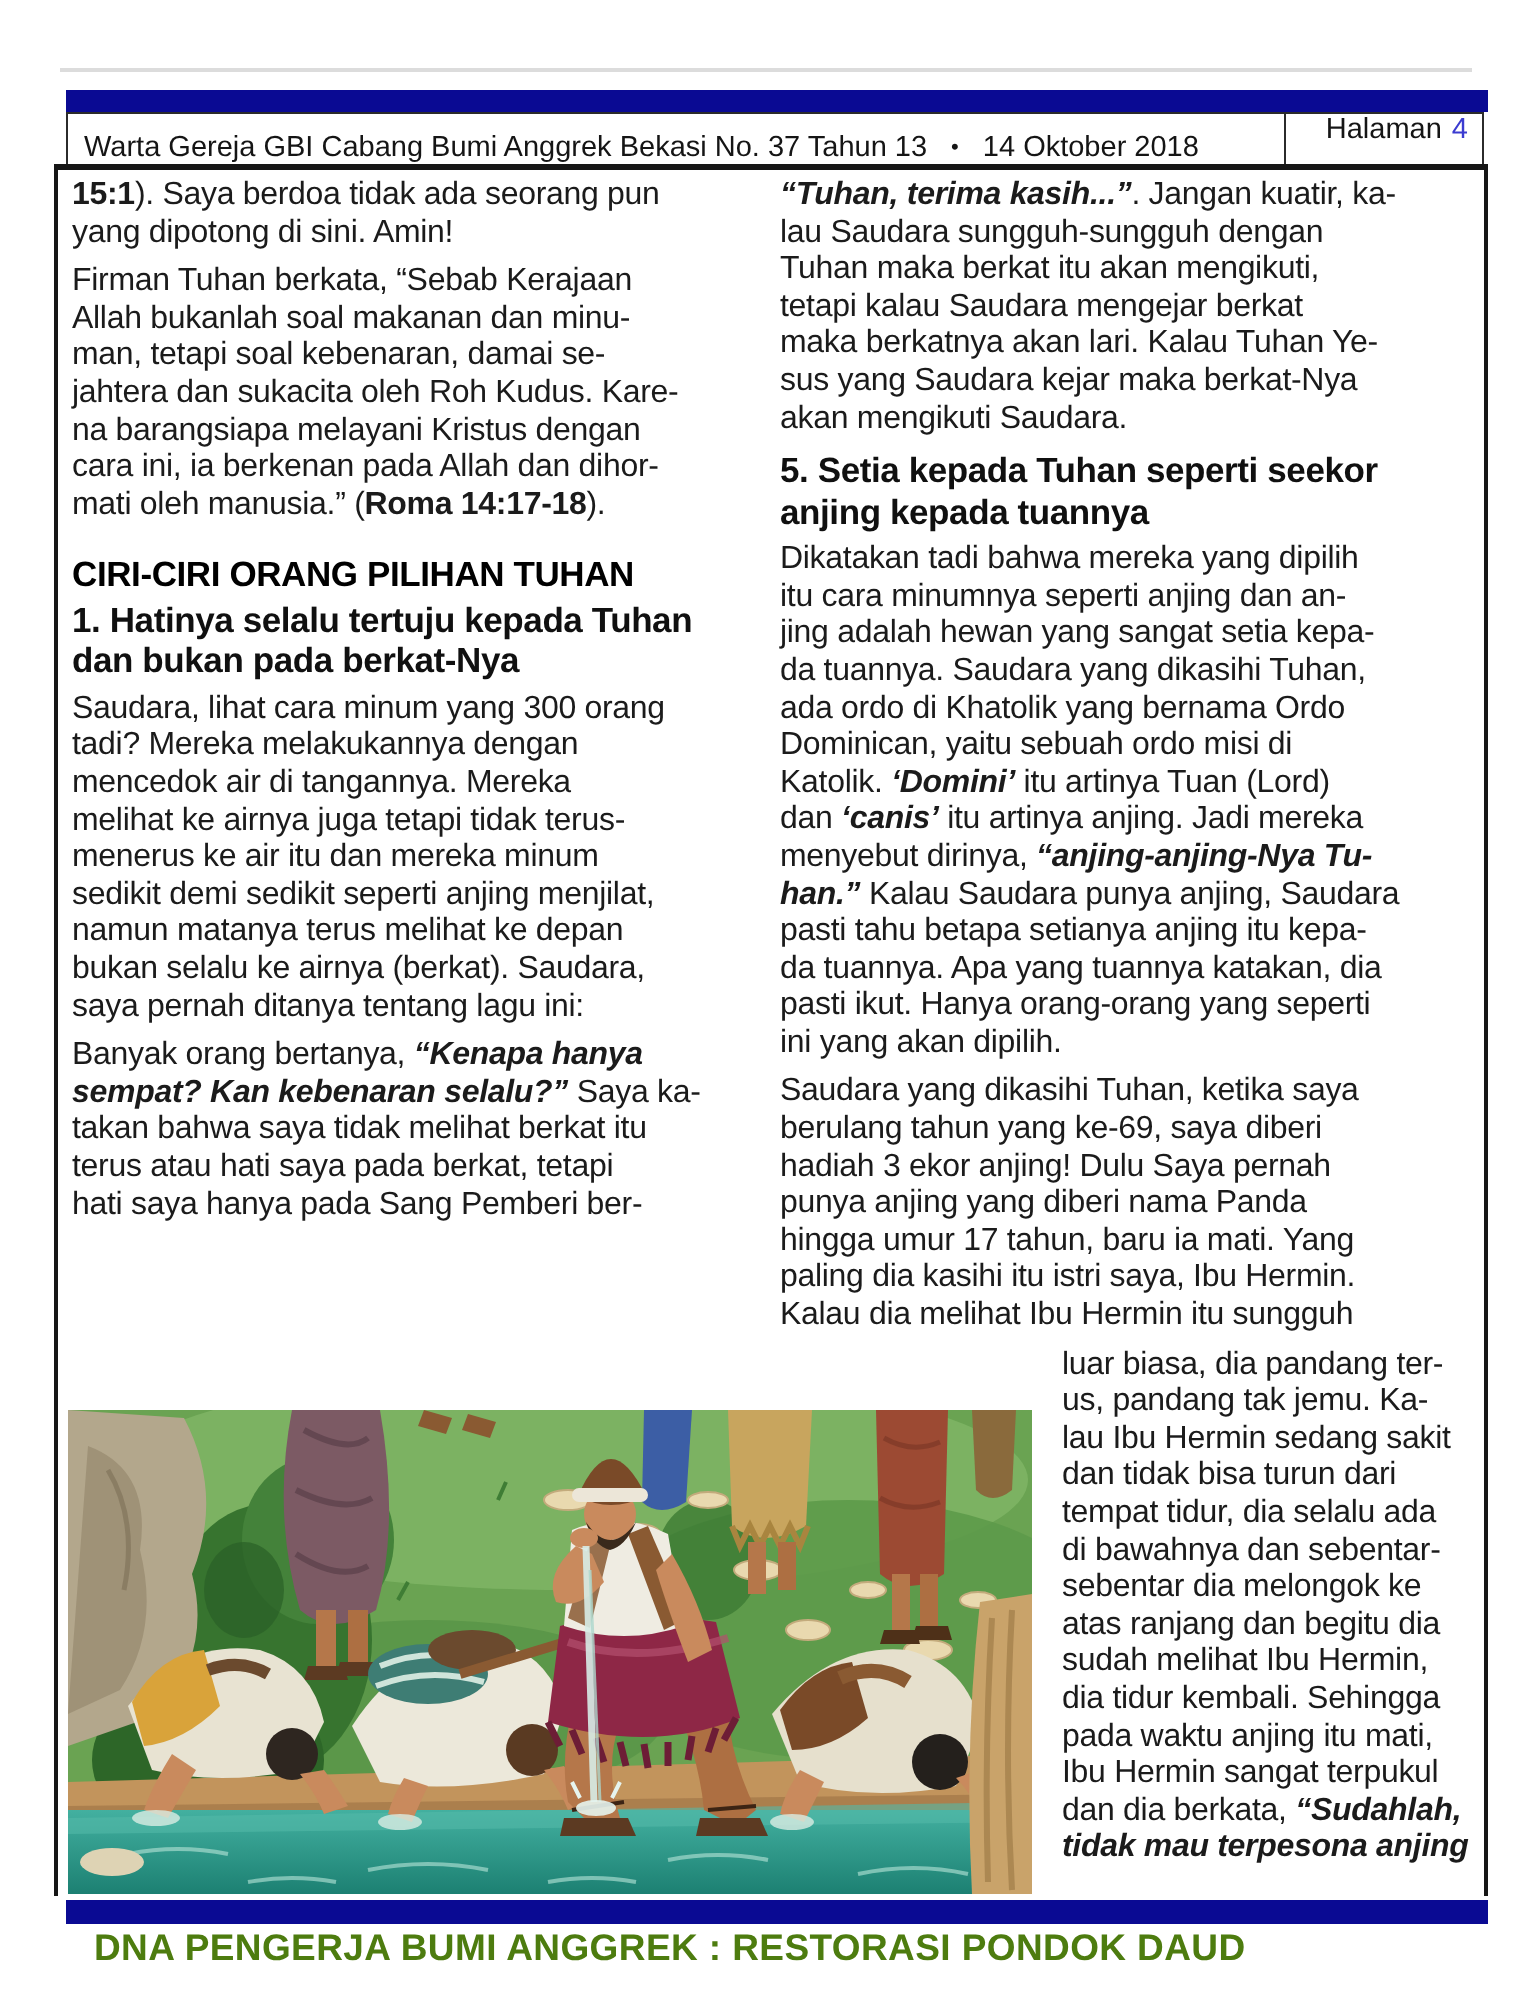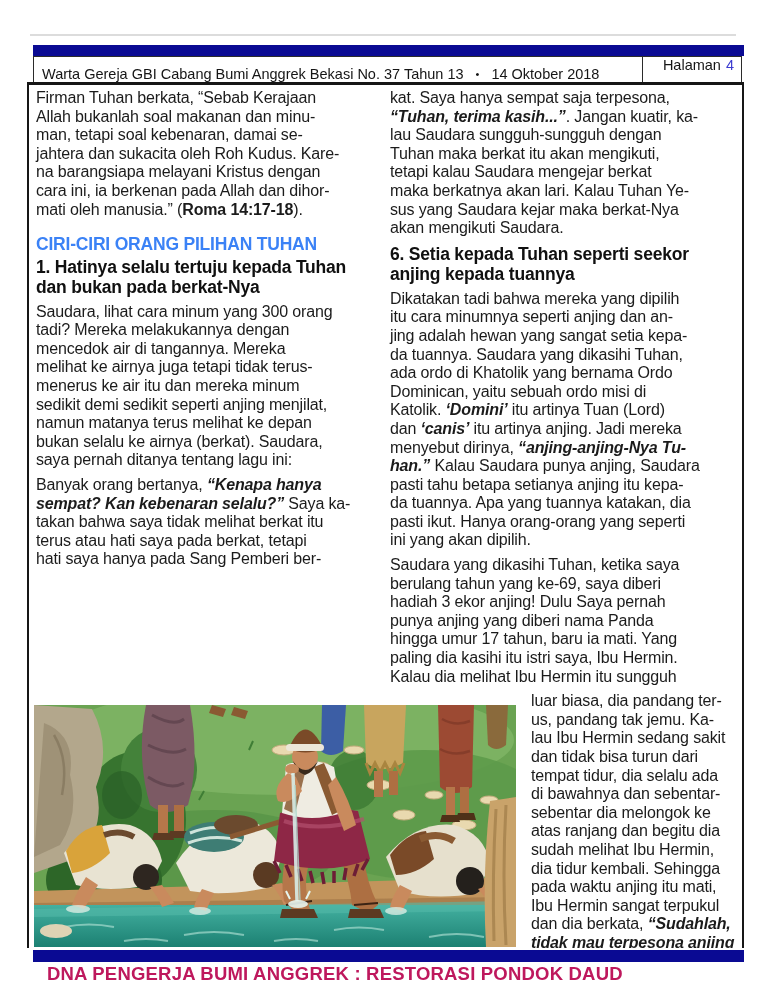--- a/index.html
+++ b/index.html
@@ -23,33 +23,33 @@
   .page-num { color:#3b3bd0; }
   .content {
     position:absolute; left:27px; top:82px; width:717px; height:866px; box-sizing:border-box;
     border-top:3px solid #161616; border-left:2px solid #161616; border-right:2px solid #161616;
     background:#fff; overflow:hidden;
   }
   .col { position:absolute; top:4px; color:#1b1b1b; }
   .col-left  { left:7px;   width:347px; }
   .col-right { left:361px; width:352px; }
   .col p { margin:0 0 6px 0; font-size:16px; line-height:18.6px; white-space:pre-line; letter-spacing:-0.15px; }
-  .col h2 { margin:15px 0 2px 0; font-size:17.5px; line-height:20.5px; color:#3b82f6; white-space:pre-line; letter-spacing:-0.2px; }
+  .col h2 { margin:15px 0 2px 0; font-size:17.5px; line-height:20.5px; color:#000000; white-space:pre-line; letter-spacing:-0.2px; }
   .col h3 { margin:0 0 5px 0;  font-size:17.5px; line-height:20.5px; color:#101010; white-space:pre-line; letter-spacing:-0.2px; }
   .b  { font-weight:bold; }
   .bi { font-weight:bold; font-style:italic; }
   .wrap-block { margin-left:141px !important; width:211px; }
   .illustration {
     position:absolute; left:5px; top:620px; width:482px; height:242px; overflow:hidden; background:#6aa352;
   }
   .illustration svg { display:block; width:100%; height:100%; }
   .bottombar { position:absolute; left:33px; top:950px; width:711px; height:12px; background:#0a0a93; }
   .footer-text {
     position:absolute; left:47px; top:963px; font-size:18.5px; font-weight:bold;
-    color:#be185d; letter-spacing:0.2px; white-space:nowrap;
+    color:#4d7c0f; letter-spacing:0.2px; white-space:nowrap;
   }
 </style>
 </head>
 <body>
 
 <div class="scan-line"></div>
 
 <div class="topbar"></div>
 
 <div class="header-box">
@@ -58,20 +58,22 @@
   </div>
   <div class="header-right">
     <span>Halaman</span>
     <span class="page-num">4</span>
   </div>
 </div>
 
 <div class="content">
 
   <div class="col col-left">
+    <p><span class="b">15:1</span><span>). Saya berdoa tidak ada seorang pun
+yang dipotong di sini. Amin!</span></p>
     <p><span>Firman Tuhan berkata, “Sebab Kerajaan
 Allah bukanlah soal makanan dan minu-
 man, tetapi soal kebenaran, damai se-
 jahtera dan sukacita oleh Roh Kudus. Kare-
 na barangsiapa melayani Kristus dengan
 cara ini, ia berkenan pada Allah dan dihor-
 mati oleh manusia.” (</span><span class="b">Roma 14:17-18</span><span>).</span></p>
     <h2>CIRI-CIRI ORANG PILIHAN TUHAN</h2>
     <h3>1.  Hatinya selalu tertuju kepada Tuhan
 dan bukan pada berkat-Nya</h3>
@@ -85,29 +87,28 @@
 bukan selalu ke airnya (berkat). Saudara,
 saya pernah ditanya tentang lagu ini:</p>
     <p><span>Banyak orang bertanya, </span><span class="bi">“Kenapa hanya
 sempat? Kan kebenaran selalu?”</span><span> Saya ka-
 takan bahwa saya tidak melihat berkat itu
 terus atau hati saya pada berkat, tetapi
 hati saya hanya pada Sang Pemberi ber-</span></p>
   </div>
 
   <div class="col col-right">
-    <p><span>kat. Saya hanya sempat saja terpesona,
-</span><span class="bi">“Tuhan, terima kasih...”</span><span>. Jangan kuatir, ka-
+    <p><span class="bi">“Tuhan, terima kasih...”</span><span>. Jangan kuatir, ka-
 lau Saudara sungguh-sungguh dengan
 Tuhan maka berkat itu akan mengikuti,
 tetapi kalau Saudara mengejar berkat
 maka berkatnya akan lari. Kalau Tuhan Ye-
 sus yang Saudara kejar maka berkat-Nya
 akan mengikuti Saudara.</span></p>
-    <h3>6.  Setia kepada Tuhan seperti seekor
+    <h3>5.  Setia kepada Tuhan seperti seekor
 anjing kepada tuannya</h3>
     <p><span>Dikatakan tadi bahwa mereka yang dipilih
 itu cara minumnya seperti anjing dan an-
 jing adalah hewan yang sangat setia kepa-
 da tuannya. Saudara yang dikasihi Tuhan,
 ada ordo di Khatolik yang bernama Ordo
 Dominican, yaitu sebuah ordo misi di
 Katolik. </span><span class="bi">‘Domini’</span><span> itu artinya Tuan (Lord)
 dan </span><span class="bi">‘canis’</span><span> itu artinya anjing. Jadi mereka
 menyebut dirinya, </span><span class="bi">“anjing-anjing-Nya Tu-

